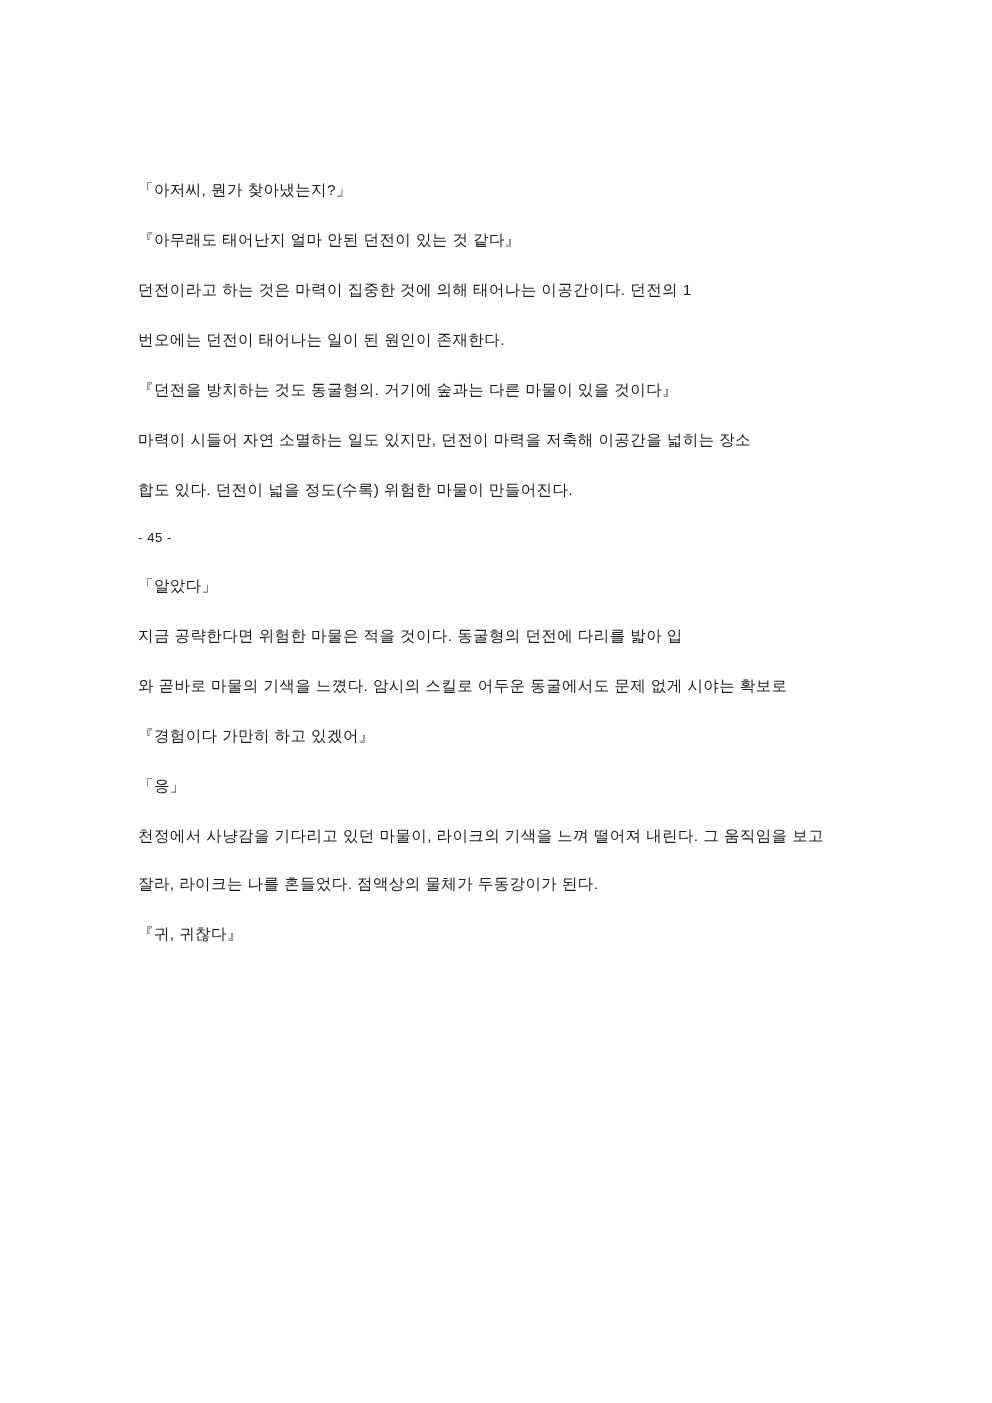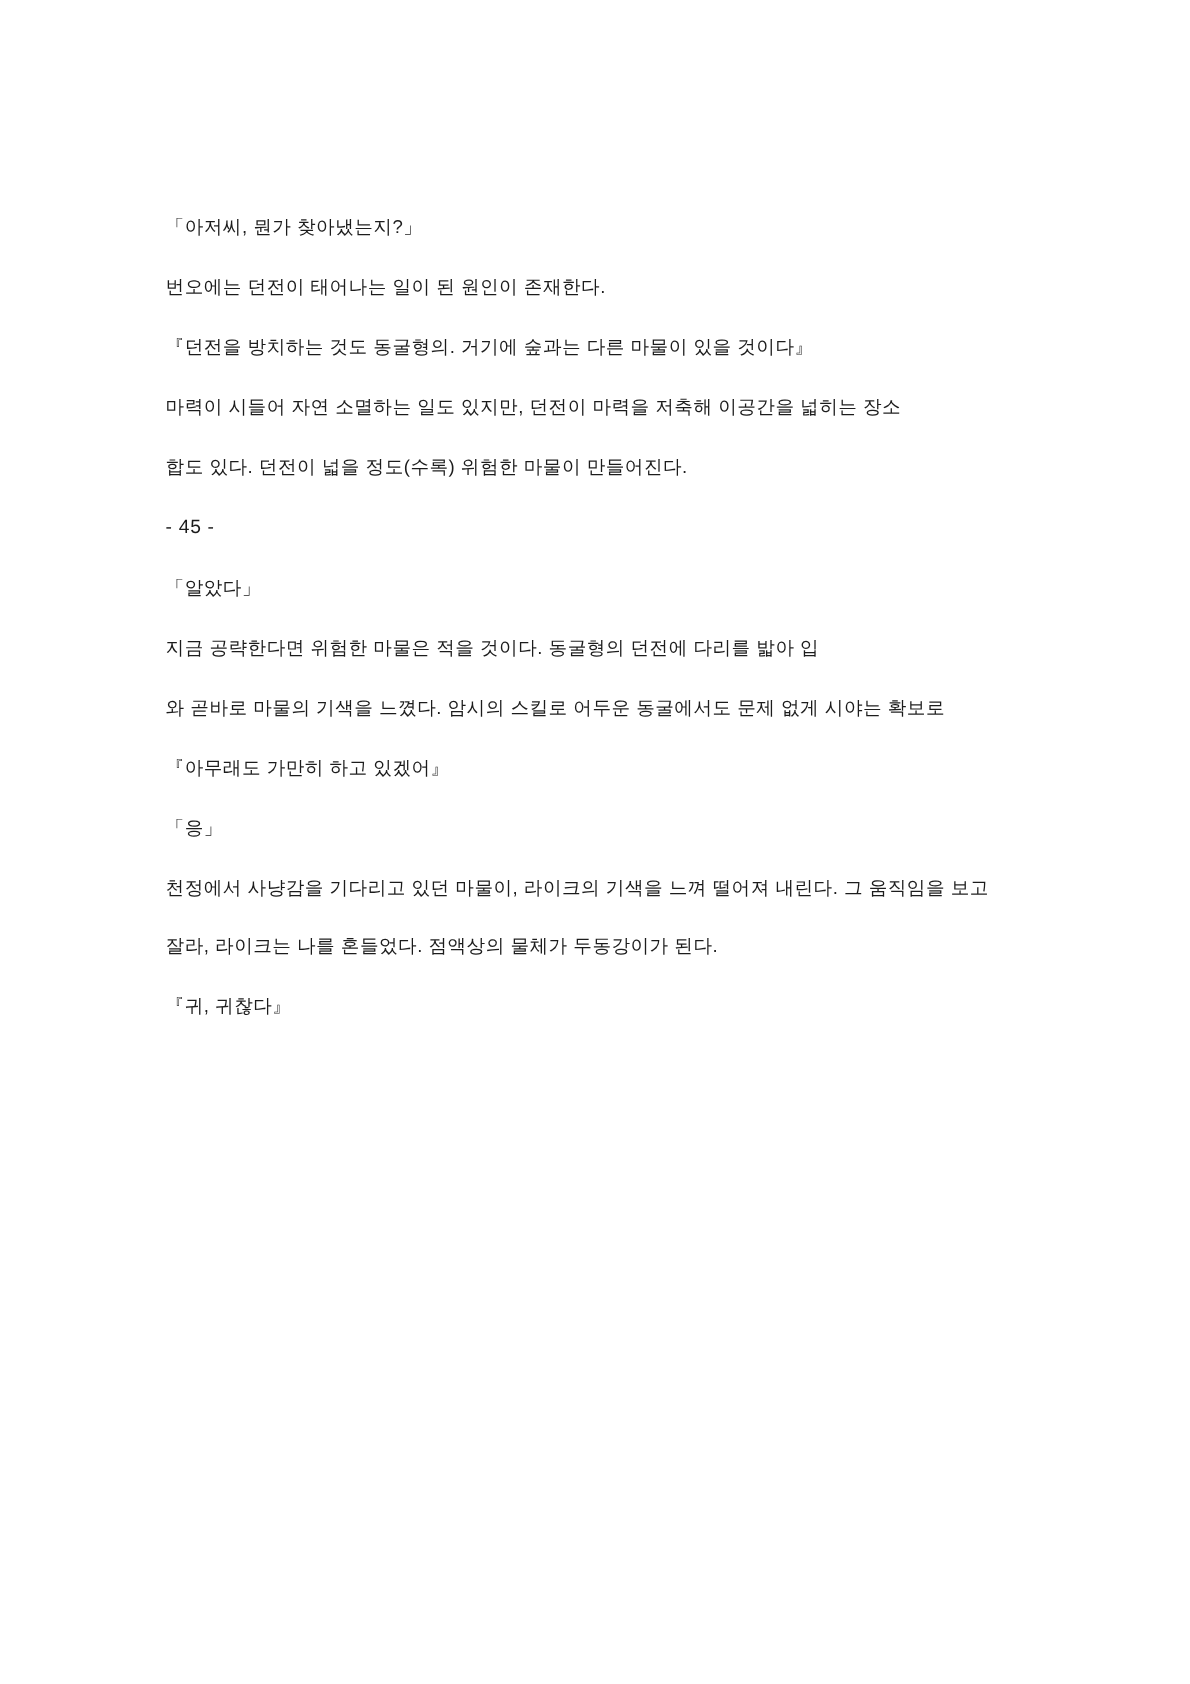--- a/index.html
+++ b/index.html
@@ -34,44 +34,46 @@
     word-break: keep-all;
     white-space: pre-wrap;
   }
   .para.tight {
     margin-bottom: 24px;
   }
   .para.wide {
     width: 745px;
   }
   .page-number {
-    font-size: 16px;
+    font-size: 13px;
     line-height: 1.55;
     letter-spacing: 0.6px;
     color: #1c1c1c;
     margin: 0 0 26px 0;
   }
 </style>
 </head>
 <body>
 
 <div class="page">
   <div class="doc-body">
 
     <p class="para">「아저씨, 뭔가 찾아냈는지?」</p>
+    <p class="para">『아무래도 태어난지 얼마 안된 던전이 있는 것 같다』</p>
+    <p class="para">던전이라고 하는 것은 마력이 집중한 것에 의해 태어나는 이공간이다. 던전의 1</p>
     <p class="para">번오에는 던전이 태어나는 일이 된 원인이 존재한다.</p>
     <p class="para">『던전을 방치하는 것도 동굴형의. 거기에 숲과는 다른 마물이 있을 것이다』</p>
     <p class="para wide">마력이 시들어 자연 소멸하는 일도 있지만, 던전이 마력을 저축해 이공간을 넓히는 장소</p>
     <p class="para">합도 있다. 던전이 넓을 정도(수록) 위험한 마물이 만들어진다.</p>
 
     <p class="page-number">- 45 -</p>
 
     <p class="para">「알았다」</p>
     <p class="para">지금 공략한다면 위험한 마물은 적을 것이다. 동굴형의 던전에 다리를 밟아 입</p>
     <p class="para wide">와 곧바로 마물의 기색을 느꼈다. 암시의 스킬로 어두운 동굴에서도 문제 없게 시야는 확보로</p>
-    <p class="para">『아무래도 가만히 하고 있겠어』</p>
+    <p class="para">『경험이다 가만히 하고 있겠어』</p>
     <p class="para">「응」</p>
     <p class="para wide tight">천정에서 사냥감을 기다리고 있던 마물이, 라이크의 기색을 느껴 떨어져 내린다. 그 움직임을 보고</p>
     <p class="para">잘라, 라이크는 나를 혼들었다. 점액상의 물체가 두동강이가 된다.</p>
     <p class="para">『귀, 귀찮다』</p>
 
   </div>
 </div>
 
 </body></html>

